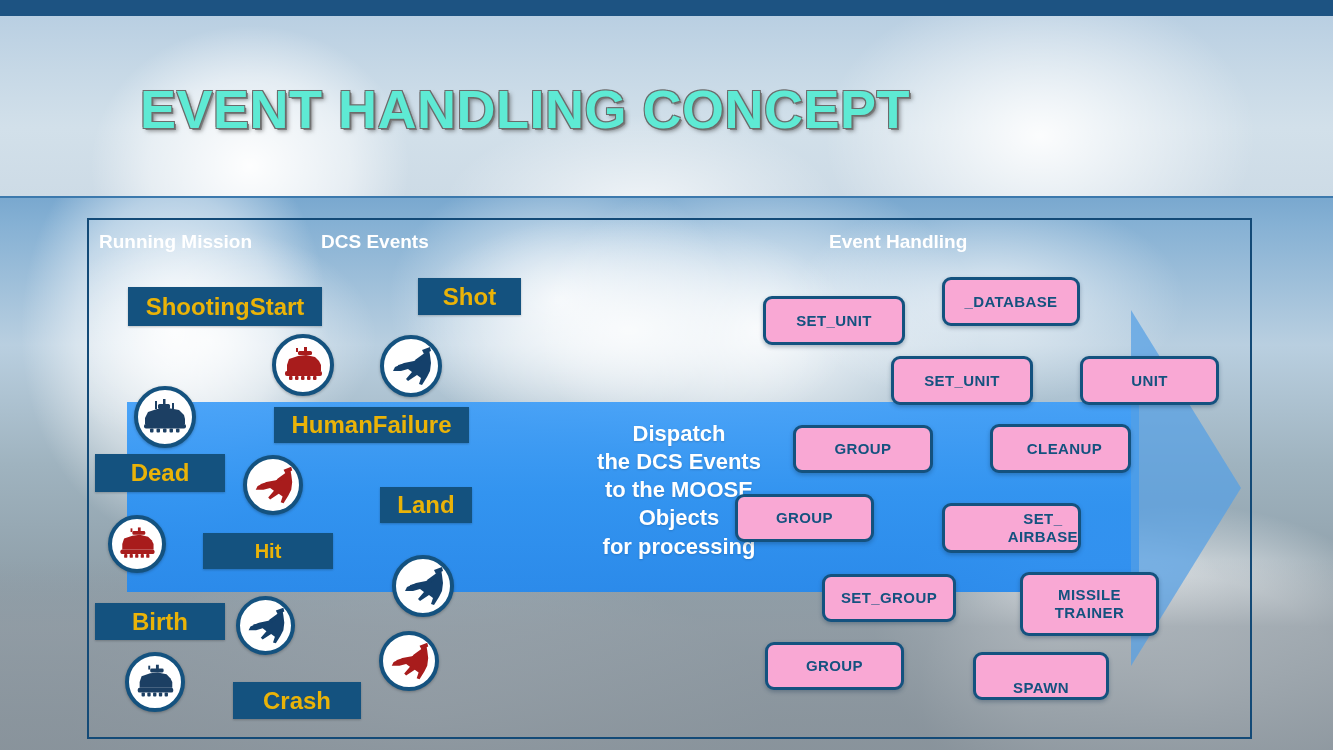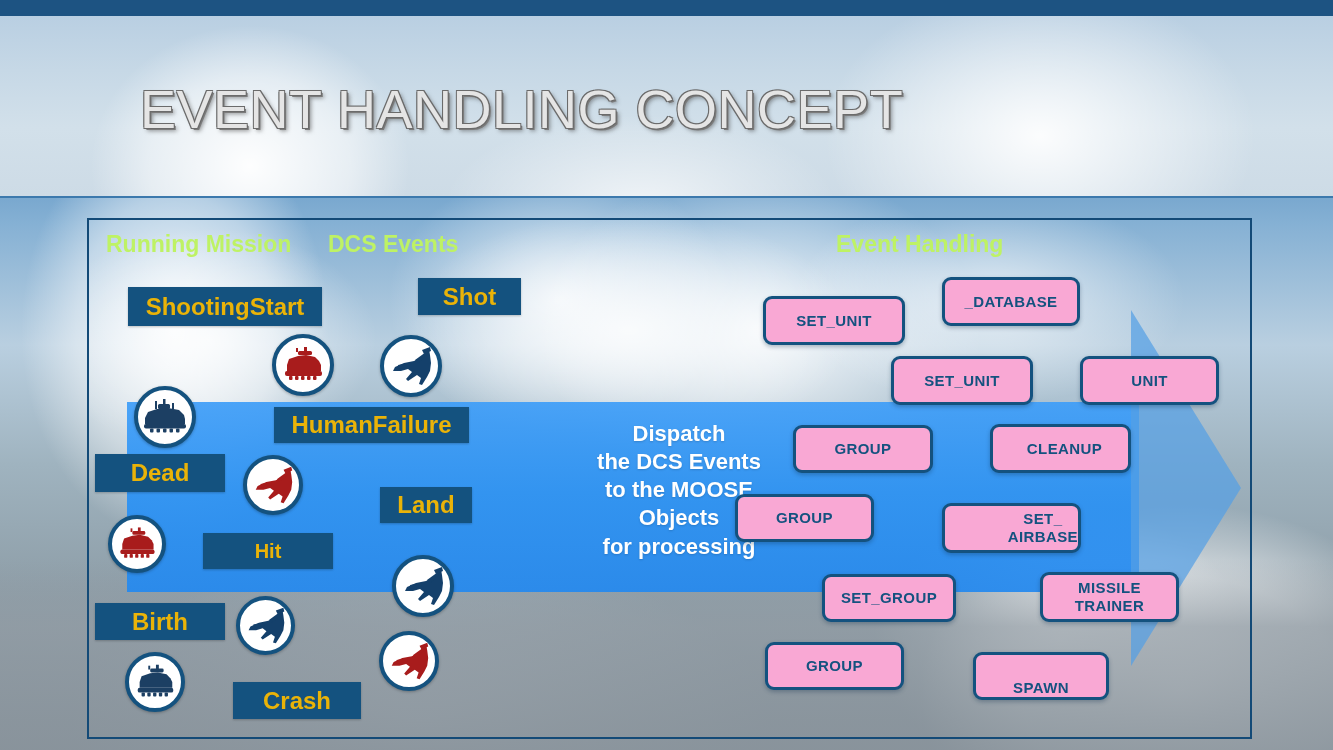--- a/index.html
+++ b/index.html
@@ -35,22 +35,22 @@
     position:absolute;left:0;top:16px;width:1333px;height:180px;
     background:
       radial-gradient(ellipse 300px 210px at 1040px 120px, rgba(255,255,255,.92) 0%, rgba(255,255,255,.35) 45%, rgba(255,255,255,0) 72%),
       radial-gradient(ellipse 210px 185px at 250px 150px, rgba(255,255,255,.97) 0%, rgba(255,255,255,.5) 48%, rgba(255,255,255,0) 76%),
       radial-gradient(ellipse 280px 130px at 640px 190px, rgba(255,255,255,.7) 0%, rgba(255,255,255,0) 70%),
       linear-gradient(180deg,#b9cfe2 0%,#c6d8e6 30%,#d2e0ea 62%,#cddbe6 100%);
     border-bottom:2px solid #3c79ad;
   }
   .page-title{
     position:absolute;left:140px;top:78px;
-    font-size:54px;font-weight:normal;letter-spacing:.5px;
-    color:#e5e5e5;
+    font-size:54px;font-weight:bold;letter-spacing:.5px;
+    color:#5eead4;
     text-shadow:
       -1px -1px 0 #6b6b6b, 1px -1px 0 #6b6b6b, -1px 1px 0 #6b6b6b, 1px 1px 0 #6b6b6b,
       2px 2px 0 #7b7b7b, 3px 3px 4px rgba(60,60,60,.55);
     white-space:nowrap;
   }
 
   
   .frame{
     position:absolute;left:87px;top:218px;width:1161px;height:517px;
     border:2px solid #134a77;
@@ -60,21 +60,21 @@
     position:absolute;inset:0;
     background:
       radial-gradient(ellipse 240px 160px at 120px 120px, rgba(255,255,255,.75) 0%, rgba(255,255,255,0) 70%),
       radial-gradient(ellipse 320px 170px at 540px 110px, rgba(255,255,255,.8) 0%, rgba(255,255,255,0) 70%),
       radial-gradient(ellipse 280px 150px at 900px 80px, rgba(255,255,255,.7) 0%, rgba(255,255,255,0) 70%);
     pointer-events:none;
   }
 
   
   .col-head{
-    position:absolute;color:#bef264;font-size:23px;font-weight:bold;white-space:nowrap;margin-left:7px;
+    position:absolute;color:#ffffff;font-size:19px;font-weight:bold;white-space:nowrap;
   }
   #head-running{left:10px;top:11px;}
   #head-dcs{left:232px;top:11px;}
   #head-eh{left:740px;top:11px;}
 
   
   .arrow-body{
     position:absolute;left:38px;top:182px;width:1012px;height:190px;
     background:linear-gradient(180deg,#3f9ef8 0%,#2b92f4 48%,#2489ef 100%);
     opacity:.93;
@@ -349,21 +349,21 @@
         </div>
         <div class="obj-box" style="left: 646px; top: 274px; width: 139px; height: 48px;">
           <span>GROUP</span>
         </div>
         <div class="obj-box" style="left: 853px; top: 283px; width: 139px; height: 50px; justify-content: flex-end;">
           <span>SET_<br>AIRBASE</span>
         </div>
         <div class="obj-box" style="left: 727px; top: 354px; width: 134px; height: 48px; margin-left: 6px;">
           <span>SET_GROUP</span>
         </div>
-        <div class="obj-box" style="left: 931px; top: 352px; width: 139px; height: 50px; margin-left: 20px;">
+        <div class="obj-box" style="left: 931px; top: 352px; width: 139px; height: 64px;">
           <span>MISSILE<br>TRAINER</span>
         </div>
         <div class="obj-box" style="left: 676px; top: 422px; width: 139px; height: 48px;">
           <span>GROUP</span>
         </div>
         <div class="obj-box" style="left: 884px; top: 432px; width: 136px; height: 48px; align-items: flex-end;">
           <span>SPAWN</span>
         </div>
       </div>
   </div>

